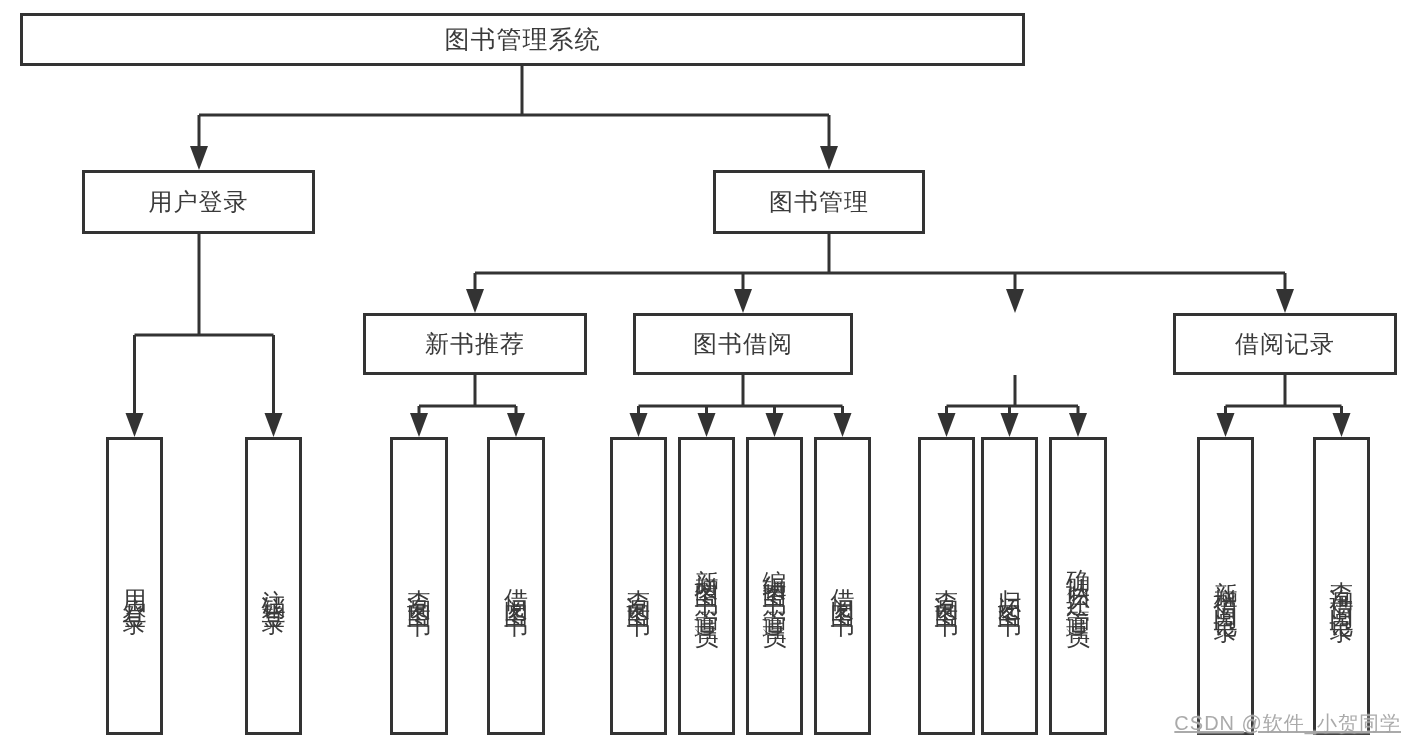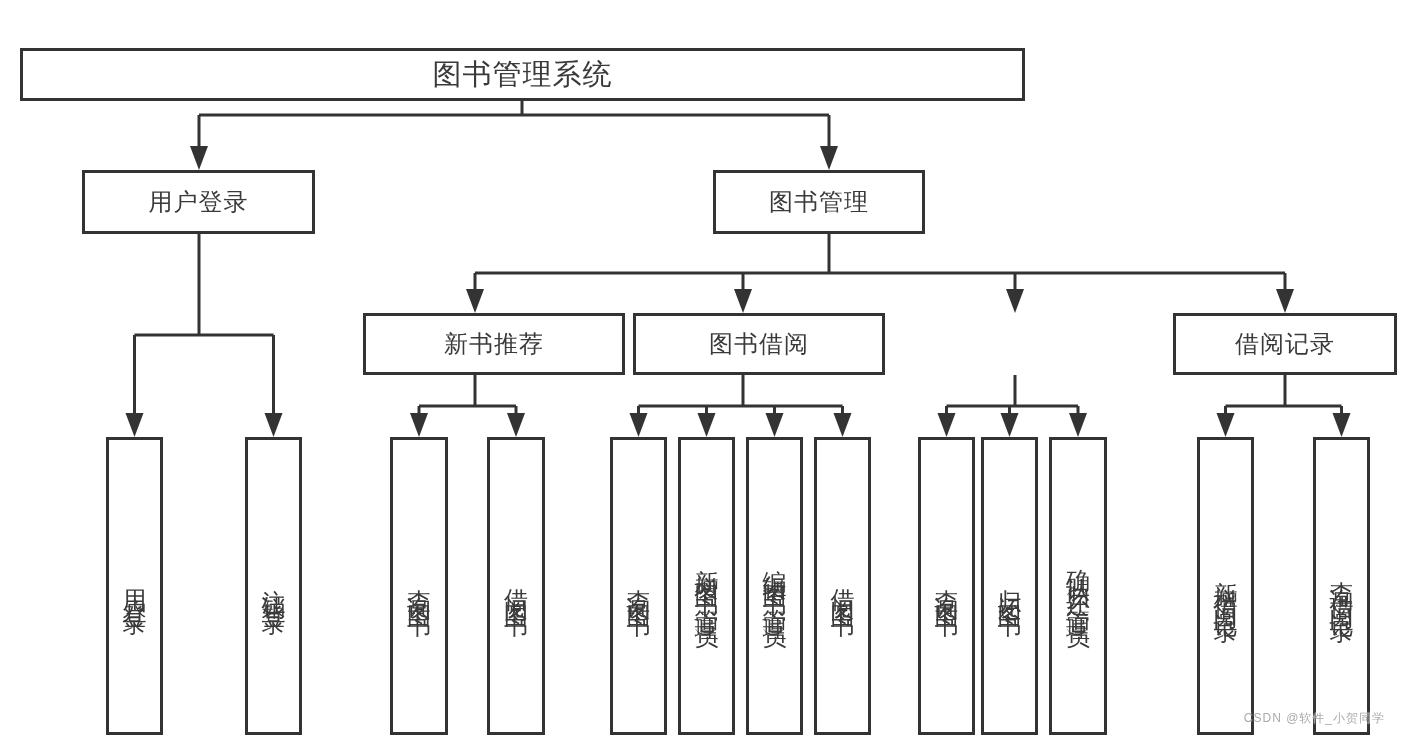--- a/index.html
+++ b/index.html
@@ -7,32 +7,33 @@
     position:relative;width:1405px;height:747px;background:#ffffff;overflow:hidden;
     font-family:"Liberation Sans", sans-serif;
   }
   svg.connectors{position:absolute;left:0;top:0;z-index:1;}
   .box{
     position:absolute;z-index:2;box-sizing:border-box;
     border:3px solid #333333;background:#ffffff;color:#3a3a3a;
     display:flex;align-items:center;justify-content:center;
   }
   .box.h{font-size:24px;letter-spacing:1px;}
-  .box.root{font-size:29px;margin-top:35px;}
+  .box.root{font-size:25px;}
   .box.v{width:57px;height:298px;top:437px;}
   .vt{
     writing-mode:vertical-rl;text-orientation:mixed;
     font-size:24px;letter-spacing:8px;line-height:1;
     color:#3a3a3a;white-space:nowrap;
   }
   .watermark{
-    position:absolute;z-index:3;right:20px;top:710px;
-    font-size:12px;color:rgba(163,163,163,0.92);
+    position:absolute;z-index:3;right:4px;top:710px;
+    font-size:20px;color:rgba(163,163,163,0.92);
     letter-spacing:1px;white-space:nowrap;
     text-shadow:0 0 2px #ffffff;
+    text-decoration:underline;
   }
 </style>
 </head>
 <body>
 
 <div class="canvas">
 
   <svg class="connectors" width="1405" height="747" viewBox="0 0 1405 747">
     <g stroke="#333333" stroke-width="3" fill="none">
 
@@ -97,22 +98,22 @@
       <polygon points="1216.5,413 1234.5,413 1225.5,437"></polygon>
       <polygon points="1332.5,413 1350.5,413 1341.5,437"></polygon>
     </g>
   </svg>
 
   <div class="box h root" style="left:20px;top:13px;width:1005px;height:53px">图书管理系统</div>
 
   <div class="box h" style="left:82px;top:170px;width:233px;height:64px">用户登录</div>
   <div class="box h" style="left:713px;top:170px;width:212px;height:64px">图书管理</div>
 
-  <div class="box h" style="left:363px;top:313px;width:262px;height:62px">新书推荐</div>
-  <div class="box h" style="left:633px;top:313px;width:252px;height:62px">图书借阅</div>
+  <div class="box h" style="left:363px;top:313px;width:224px;height:62px">新书推荐</div>
+  <div class="box h" style="left:633px;top:313px;width:220px;height:62px">图书借阅</div>
   <div class="box h" style="left:1173px;top:313px;width:224px;height:62px">借阅记录</div>
 
   <div class="box v" style="left:106px">
     <span class="vt">用户登录</span>
   </div>
   <div class="box v" style="left:245px">
     <span class="vt">注销登录</span>
   </div>
 
   <div class="box v" style="left:390px;width:58px">

